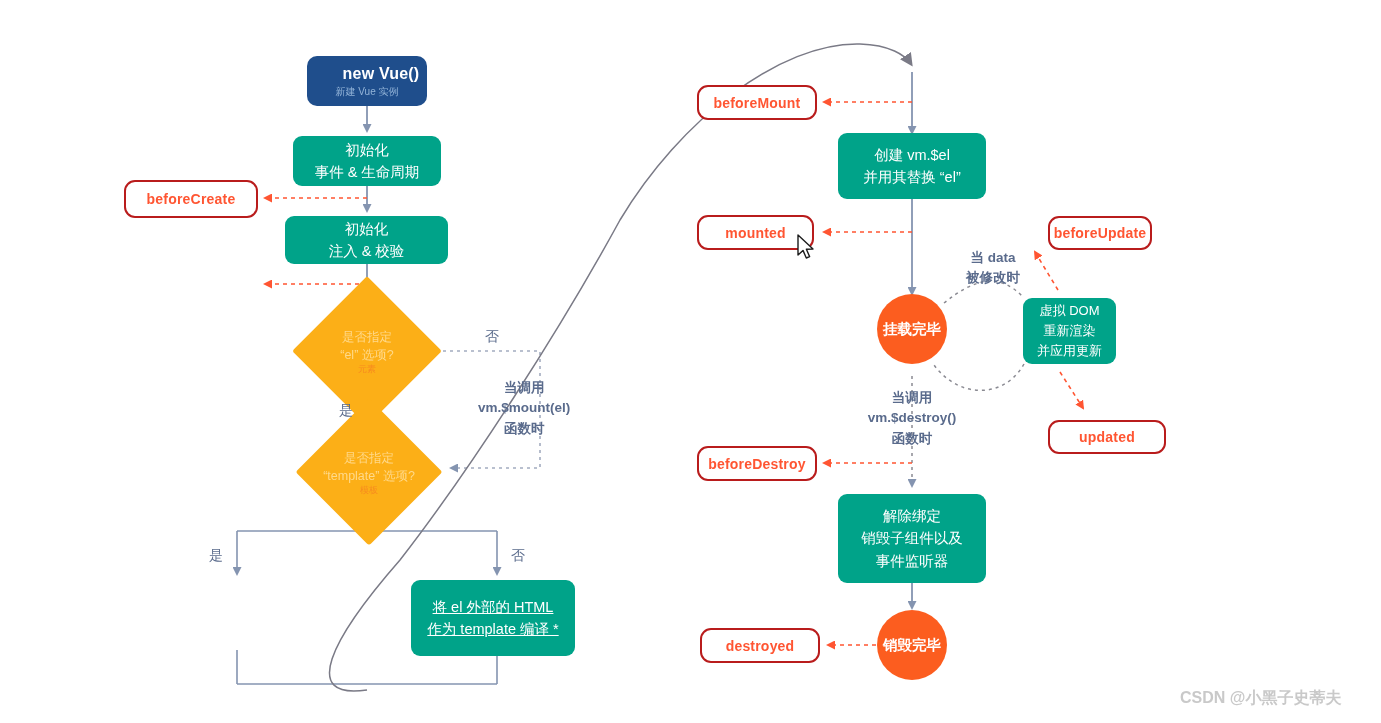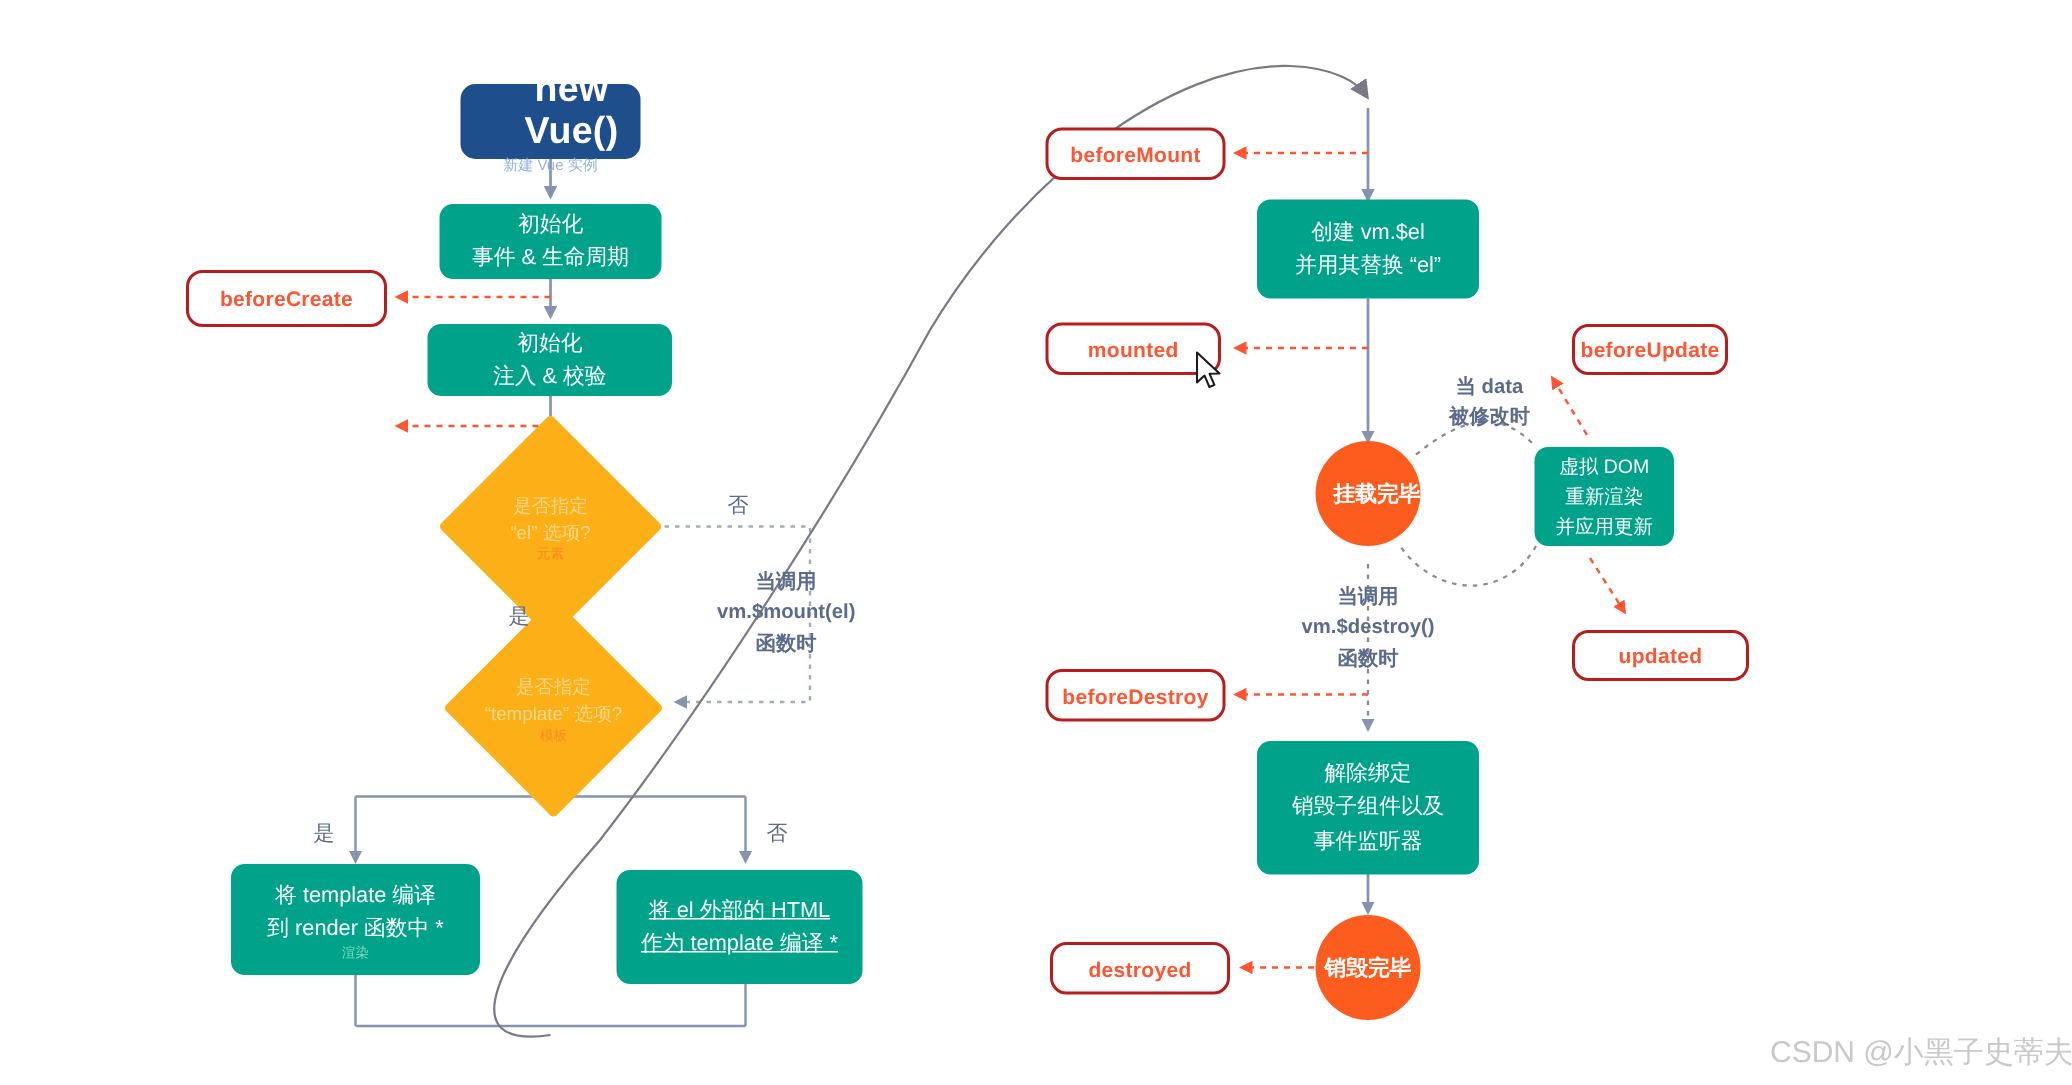--- a/index.html
+++ b/index.html
@@ -35,21 +35,21 @@
     text-align: center;
   }
 
   
   .n-root {
     background: #1F4E8C;
     border-radius: 10px;
     color: #ffffff;
   }
   .n-root .title {
-    font-size: 25px;
+    font-size: 16px;
     font-weight: bold;
     letter-spacing: .2px;
     line-height: 1.1;
     margin-left: 28px;
   }
   .n-root .sub {
     font-size: 10px;
     color: #93b4d8;
     margin-top: 4px;
     line-height: 1.1;
@@ -142,22 +142,23 @@
   .anno.branch {
     font-size: 14px;
     font-weight: normal;
     color: #5A6B8C;
   }
 
   
   .watermark {
     position: absolute;
     color: #c9c9c9;
-    font-size: 20px;
+    font-size: 16px;
     white-space: nowrap;
+    font-weight: bold;
   }
 
   
   .cursor {
     position: absolute;
     pointer-events: none;
   }
 </style>
 </head>
 <body>
@@ -258,42 +259,37 @@
 
   <div class="n-dec" style="position:absolute; left:285px; top:428px; width:168px; height:88px;">
     <div class="dia" style="width:104px; height:104px; left:32px; top:-8px;"></div>
     <div class="dlabel">
       <div>是否指定</div>
       <div>“template” 选项?</div>
       <div class="dnote">模板</div>
     </div>
   </div>
 
-  <div class="node n-proc" style="left:154px; top:576px; width:166px; height:74px;">
-    <div class="ln">将 template 编译</div>
-    <div class="ln">到 render 函数中 *</div>
-    <div class="note">渲染</div>
-  </div>
 
   <div class="node n-proc" style="left:411px; top:580px; width:164px; height:76px;text-decoration:underline;">
     <div class="ln">将 el 外部的 HTML</div>
     <div class="ln">作为 template 编译 *</div>
   </div>
 
   <div class="node n-hook" style="left:124px; top:180px; width:134px; height:38px;">
     <span>beforeCreate</span>
   </div>
 
 
   <div class="node n-proc" style="left:838px; top:133px; width:148px; height:66px;">
     <div class="ln">创建 vm.$el</div>
     <div class="ln">并用其替换 “el”</div>
   </div>
 
-  <div class="node n-circle" style="left:877px; top:294px; width:70px; height:70px;align-items:flex-end;">
+  <div class="node n-circle" style="left:877px; top:294px; width:70px; height:70px;">
     <span>挂载完毕</span>
   </div>
 
   <div class="node n-proc" style="left:1023px; top:298px; width:93px; height:66px;">
     <div class="ln" style="font-size:13px;">虚拟 DOM</div>
     <div class="ln" style="font-size:13px;">重新渲染</div>
     <div class="ln" style="font-size:13px;">并应用更新</div>
   </div>
 
   <div class="node n-proc" style="left:838px; top:494px; width:148px; height:89px;">

